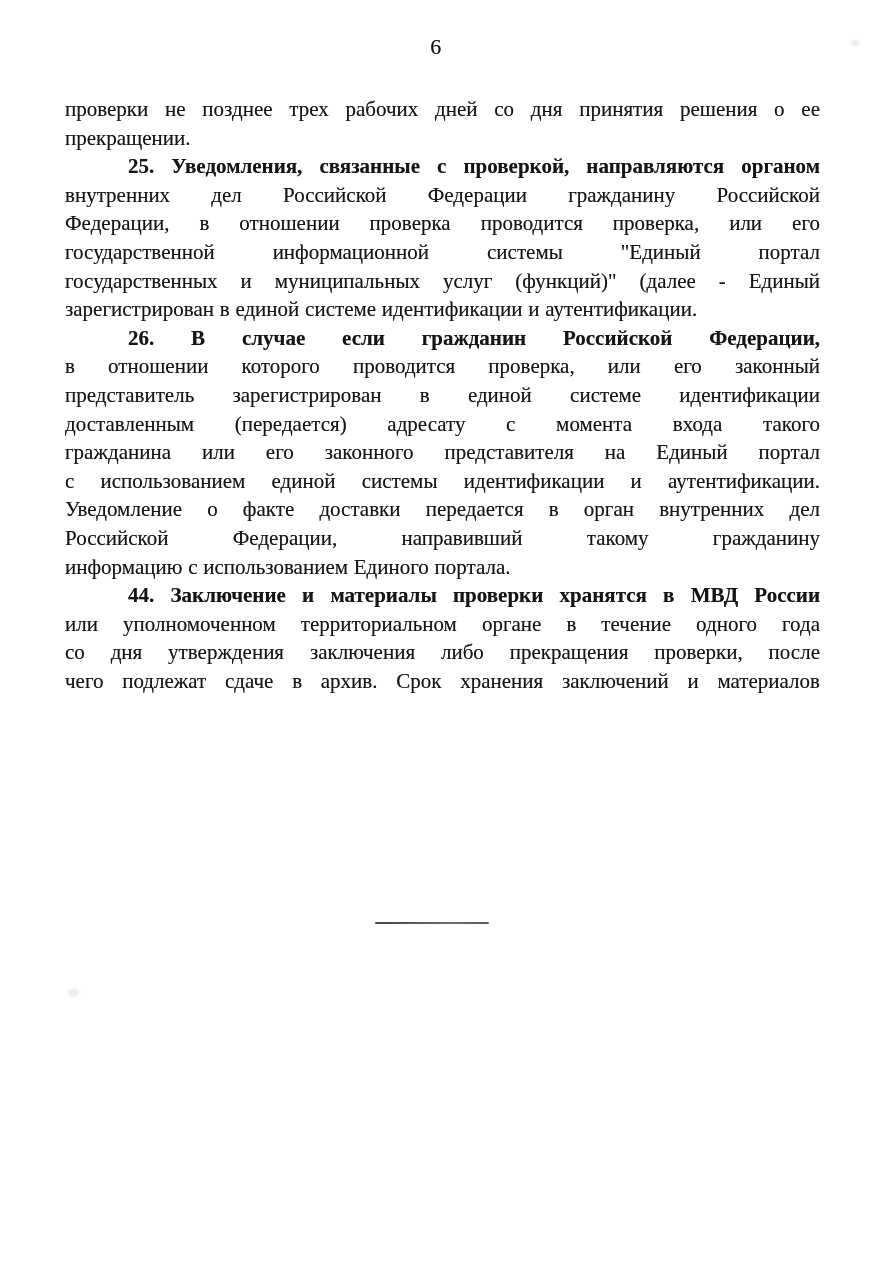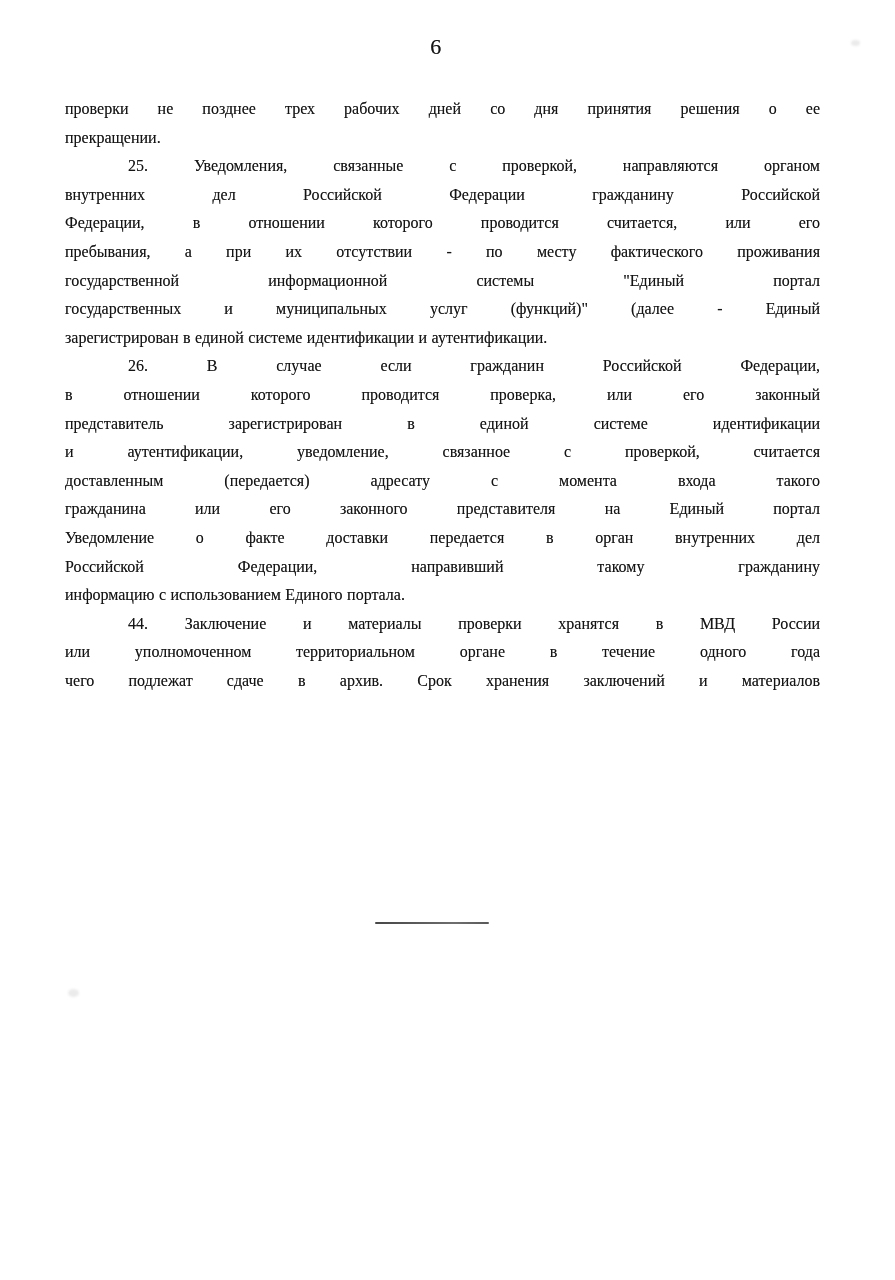--- a/index.html
+++ b/index.html
@@ -24,36 +24,37 @@
     text-align: center;
     font-size: 22px;
     letter-spacing: 0.5px;
     text-shadow: 0 0 0.6px rgba(20,20,20,0.55);
   }
   .text-block {
     position: absolute;
     top: 95px;
     left: 65px;
     width: 755px;
-    font-size: 16px;
+    font-size: 21px;
     line-height: 28.6px;
     text-shadow: 0 0 0.6px rgba(20,20,20,0.5);
   }
   .paragraph { margin: 0; padding: 0; }
   .line {
     text-align: justify;
     text-align-last: justify;
     word-spacing: 0.5px;
   }
   .line.last {
     text-align: right;
     text-align-last: left;
   }
   .line.indent {
     padding-left: 63px;
+    font-weight: bold;
   }
   .divider {
     position: absolute;
     top: 922px;
     left: 375px;
     width: 114px;
     height: 2px;
     background: linear-gradient(90deg, #474747 0%, #5c5c5c 40%, #6e6e6e 70%, #595959 100%);
     border-radius: 1px;
   }
@@ -74,40 +75,40 @@
   <div class="page-number">6</div>
 
   <div class="text-block">
       <div class="paragraph">
         <div class="line">проверки не позднее трех рабочих дней со дня принятия решения о ее</div>
         <div class="line last">прекращении.</div>
       </div>
       <div class="paragraph">
         <div class="line indent">25. Уведомления, связанные с проверкой, направляются органом</div>
         <div class="line">внутренних дел Российской Федерации гражданину Российской</div>
-        <div class="line">Федерации, в отношении которого проводится считается, или его</div>
-        <div class="line">пребывания, а при их отсутствии - по месту фактического проживания</div>
+        <div class="line">Федерации, в отношении проверка проводится проверка, или его</div>
         <div class="line">государственной информационной системы "Единый портал</div>
         <div class="line">государственных и муниципальных услуг (функций)" (далее - Единый</div>
         <div class="line last">зарегистрирован в единой системе идентификации и аутентификации.</div>
       </div>
       <div class="paragraph">
         <div class="line indent">26. В случае если гражданин Российской Федерации,</div>
         <div class="line">в отношении которого проводится проверка, или его законный</div>
         <div class="line">представитель зарегистрирован в единой системе идентификации</div>
-        <div class="line">и аутентификации, уведомление, связанное с проверкой, считается</div>
         <div class="line">доставленным (передается) адресату с момента входа такого</div>
         <div class="line">гражданина или его законного представителя на Единый портал</div>
+        <div class="line">с использованием единой системы идентификации и аутентификации.</div>
         <div class="line">Уведомление о факте доставки передается в орган внутренних дел</div>
         <div class="line">Российской Федерации, направивший такому гражданину</div>
         <div class="line last">информацию с использованием Единого портала.</div>
       </div>
       <div class="paragraph">
         <div class="line indent">44. Заключение и материалы проверки хранятся в МВД России</div>
         <div class="line">или уполномоченном территориальном органе в течение одного года</div>
+        <div class="line">со дня утверждения заключения либо прекращения проверки, после</div>
         <div class="line">чего подлежат сдаче в архив. Срок хранения заключений и материалов</div>
       </div>
     </div>
 
   <div class="divider"></div>
 
   <div class="speck speck-top-right"></div>
   <div class="speck speck-bottom-left"></div>
 
 </div>

